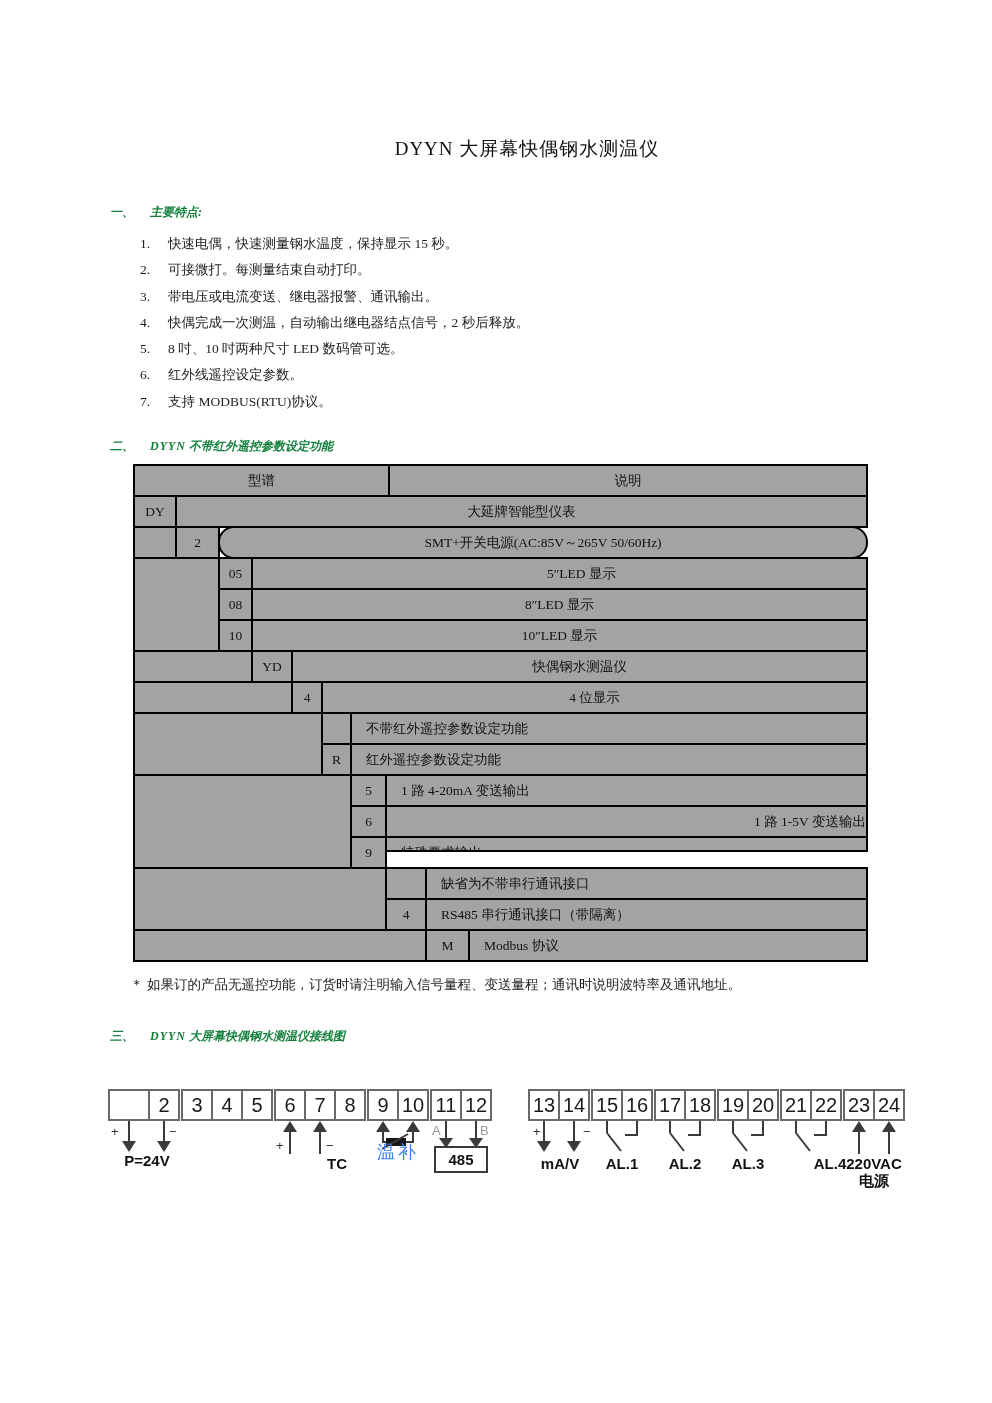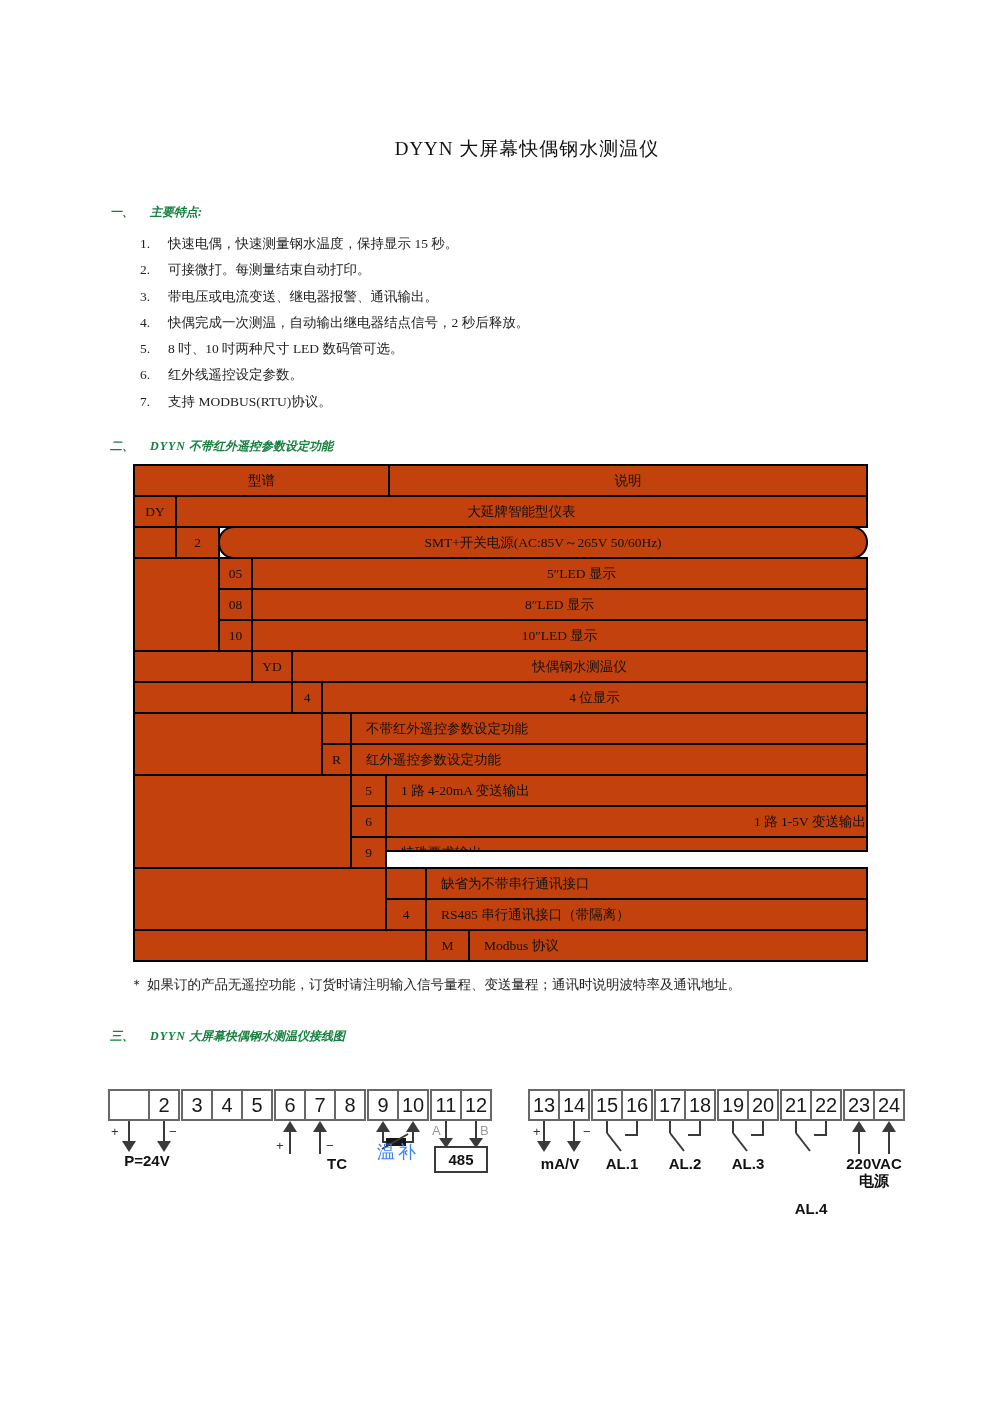--- a/index.html
+++ b/index.html
@@ -13,21 +13,21 @@
   .heading .hnum{margin-right:16px;}
   .heading .hbrand{font-weight:bold;letter-spacing:1px;}
 
   .features{position:absolute;left:140px;top:231px;width:700px;}
   .feat{display:flex;height:26.3px;line-height:26.3px;font-size:13.5px;color:#222;}
   .fno{width:28px;}
   .ftext{flex:1;white-space:nowrap;}
 
   
   #spectrum{position:absolute;left:133px;top:464px;width:735px;height:498px;}
-  .tc{position:absolute;border:2px solid #000;box-sizing:border-box;background:#c2410c;
+  .tc{position:absolute;border:2px solid #000;box-sizing:border-box;background:#a3a3a3;
       font-size:13.5px;line-height:29px;text-align:center;white-space:nowrap;color:#111;overflow:hidden;}
   .tl{text-align:left;padding-left:14px;}
 
   .note{position:absolute;left:130px;top:976px;font-size:13.5px;color:#222;white-space:nowrap;}
 
   
   .strip{position:absolute;display:flex;gap:1px;}
   .tgroup{display:flex;border:2px solid #686868;background:#fff;}
   .tcell{width:28px;height:28px;border-left:2px solid #686868;text-align:center;
          font:20px/28px "Liberation Sans",sans-serif;color:#1a1a1a;}
@@ -258,17 +258,17 @@
   <span class="ab" style="left:432px;top:1123px;">A</span>
   <span class="ab" style="left:480px;top:1123px;">B</span>
   <div class="box485">485</div>
 
   <span class="sign" style="left:533px;top:1124px;">+</span>
   <span class="sign" style="left:583px;top:1124px;">−</span>
   <div class="blbl" style="left:560px;top:1155px;">mA/V</div>
   <div class="blbl" style="left:622px;top:1155px;">AL.1</div>
   <div class="blbl" style="left:685px;top:1155px;">AL.2</div>
   <div class="blbl" style="left:748px;top:1155px;">AL.3</div>
-  <div class="blbl" style="left:811px;top:1155px;margin-top:45px;">AL.4</div>
+  <div class="blbl" style="left:830px;top:1155px;">AL.4</div>
   <div class="blbl" style="left:874px;top:1155px;">220VAC</div>
   <div class="blbl" style="left:874px;top:1172px;">电源</div>
 
 </div>
 
 </body></html>

